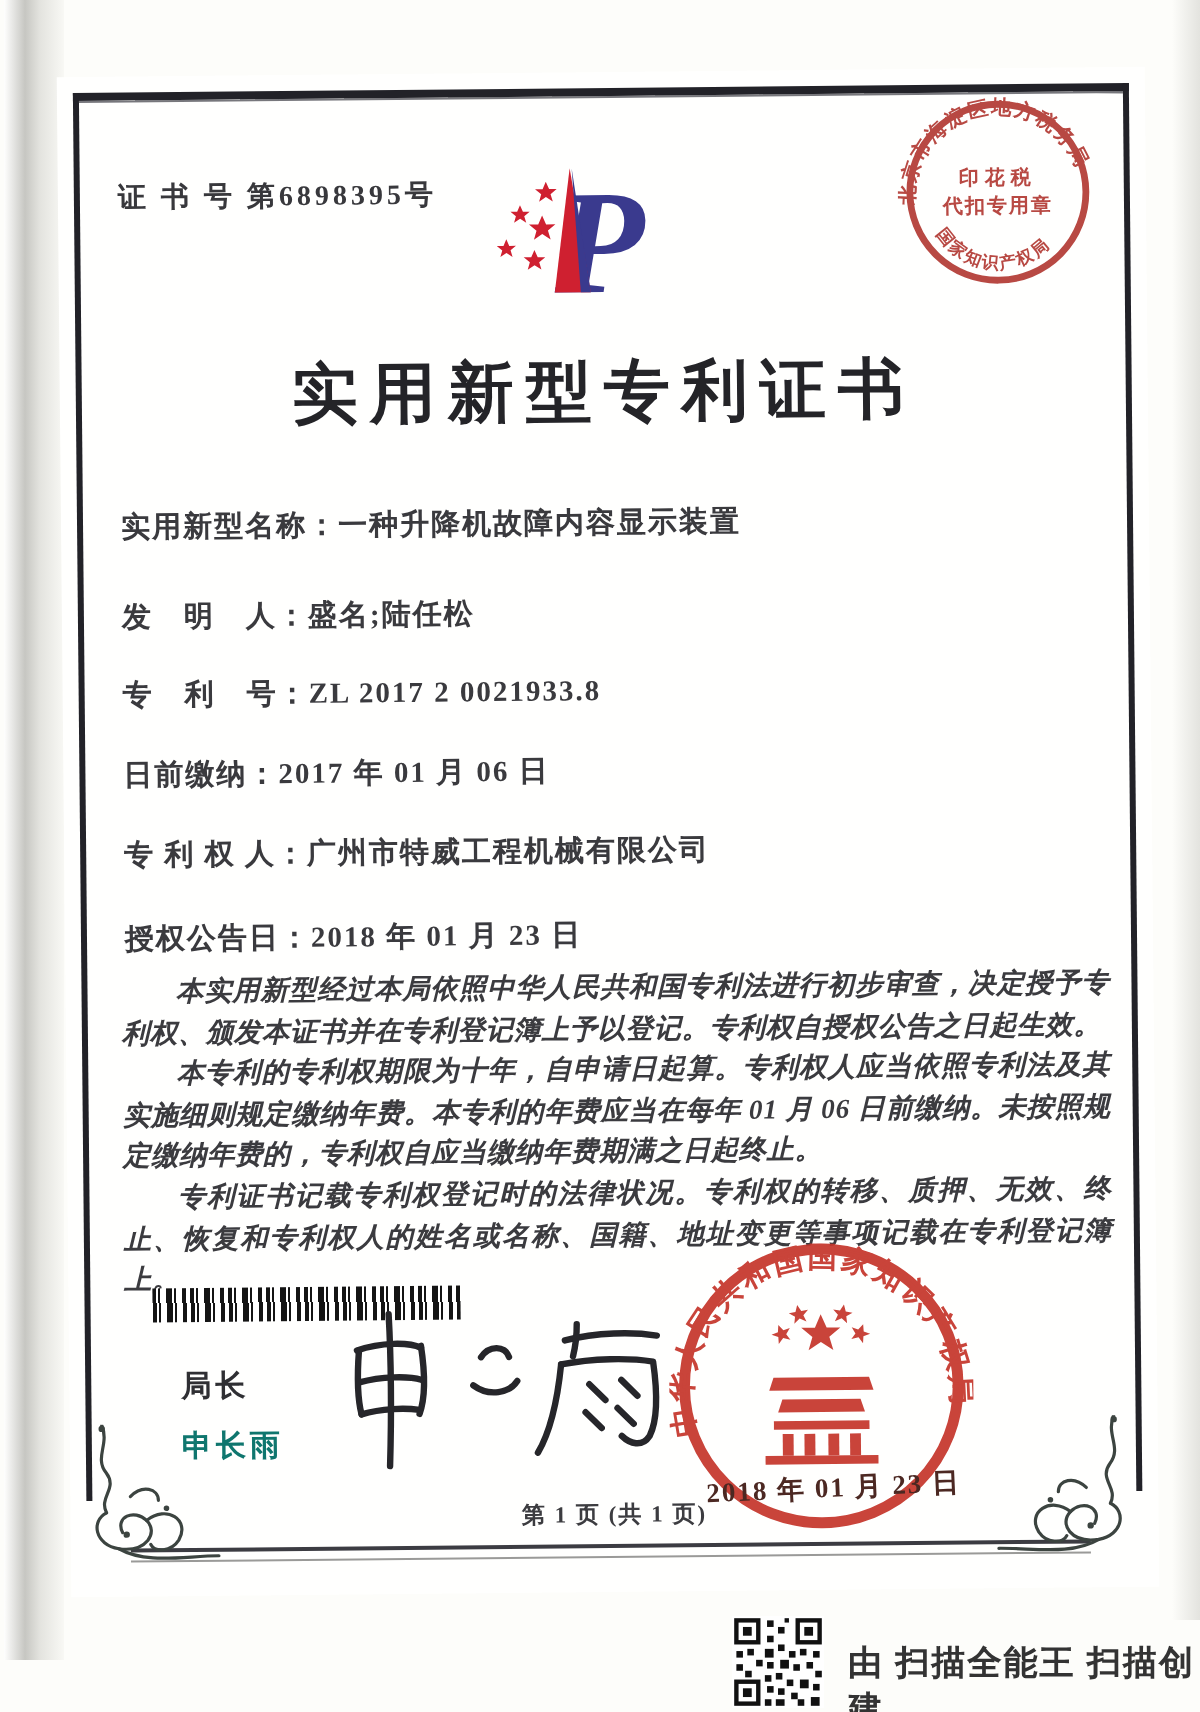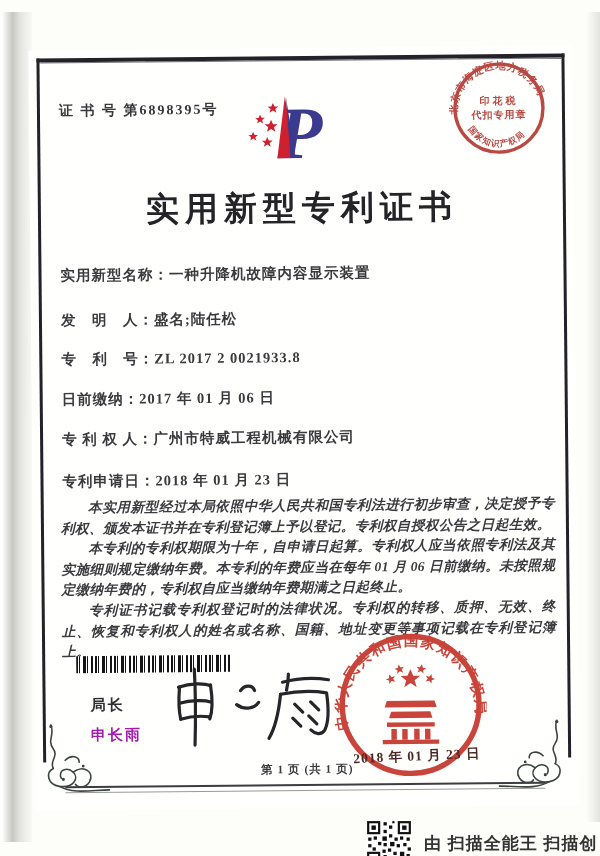--- a/index.html
+++ b/index.html
@@ -2,21 +2,21 @@
 <html><head>
 <meta charset="utf-8">
 <style>
   html,body{margin:0;padding:0;}
   body{
     width:600px;height:856px;position:relative;overflow:hidden;
     background:#fdfdfa;
     font-family:"Liberation Serif","DejaVu Serif",serif;
     color:#2e2e2e;
   }
-  .scan{position:absolute;inset:0;margin-top:12px;}
+  .scan{position:absolute;inset:0;}
   .edge-shadow-left{
     position:absolute;left:2px;top:0;width:30px;height:830px;
     background:linear-gradient(to right,#ffffff 0%,#b9b9b4 35%,#ddddd8 60%,#f7f7f3 100%);
     opacity:.8;
   }
   .edge-shadow-right{
     position:absolute;right:0;top:0;width:14px;height:810px;
     background:linear-gradient(to left,#d8d8d3,#fdfdfa);
     opacity:.7;
   }
@@ -60,21 +60,21 @@
     position:absolute;left:42px;top:606px;width:154px;height:17px;
     background:repeating-linear-gradient(90deg,#141414 0 2px,#fff 2px 3px,#141414 3px 4px,#fff 4px 7px,#141414 7px 10px,#fff 10px 11px,#141414 11px 12px,#fff 12px 15px,#141414 15px 17px,#fff 17px 19px);
   }
   .seal{position:absolute;left:300px;top:582px;width:152px;height:152px;opacity:.93;}
   .seal-date{
     position:absolute;left:318px;top:700px;width:150px;
     font-size:13.5px;font-weight:700;color:#4c2822;letter-spacing:1px;
     transform:rotate(-2deg);white-space:nowrap;
   }
   .signoff-role{position:absolute;left:56px;top:646px;font-size:15px;font-weight:700;color:#2f2f33;letter-spacing:2px;}
-  .signoff-name{position:absolute;left:56px;top:676px;font-size:15px;font-weight:700;color:#a21caf;letter-spacing:2px;}
+  .signoff-name{position:absolute;left:56px;top:676px;font-size:15px;font-weight:700;color:#0f766e;letter-spacing:2px;}
   .signature{position:absolute;left:130px;top:612px;width:180px;height:95px;}
   .page-footer{
     position:absolute;left:0;top:714px;width:100%;text-align:center;
     font-size:11.5px;color:#3c3c40;letter-spacing:1px;font-weight:600;
   }
   
   .qr{position:absolute;left:366px;top:808px;width:46px;height:46px;}
   .scan-note{
     position:absolute;left:424px;top:820px;font-size:17px;font-weight:700;
     color:#333;letter-spacing:1px;
@@ -168,21 +168,21 @@
     <div class="field f2">
       <span>专　利　号：</span><span>ZL 2017 2 0021933.8</span>
     </div>
     <div class="field f3">
       <span>日前缴纳：</span><span>2017 年 01 月 06 日</span>
     </div>
     <div class="field f4">
       <span>专 利 权 人：</span><span>广州市特威工程机械有限公司</span>
     </div>
     <div class="field f5">
-      <span>专利申请日：</span><span>2018 年 01 月 23 日</span>
+      <span>授权公告日：</span><span>2018 年 01 月 23 日</span>
     </div>
 
     <div class="paras">
       <p>本实用新型经过本局依照中华人民共和国专利法进行初步审查，决定授予专利权、颁发本证书并在专利登记簿上予以登记。专利权自授权公告之日起生效。</p>
       <p>本专利的专利权期限为十年，自申请日起算。专利权人应当依照专利法及其实施细则规定缴纳年费。本专利的年费应当在每年 01 月 06 日前缴纳。未按照规定缴纳年费的，专利权自应当缴纳年费期满之日起终止。</p>
       <p>专利证书记载专利权登记时的法律状况。专利权的转移、质押、无效、终止、恢复和专利权人的姓名或名称、国籍、地址变更等事项记载在专利登记簿上。</p>
     </div>
 
     <div class="barcode"></div>
 

